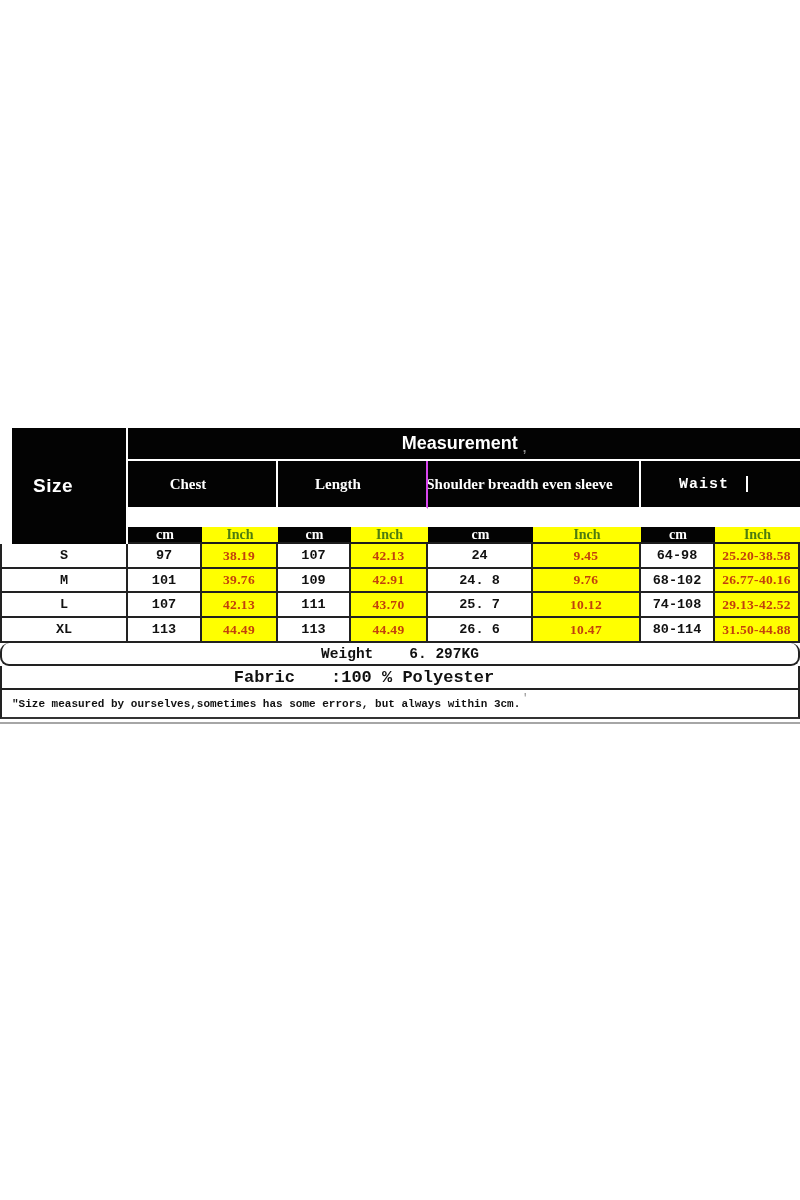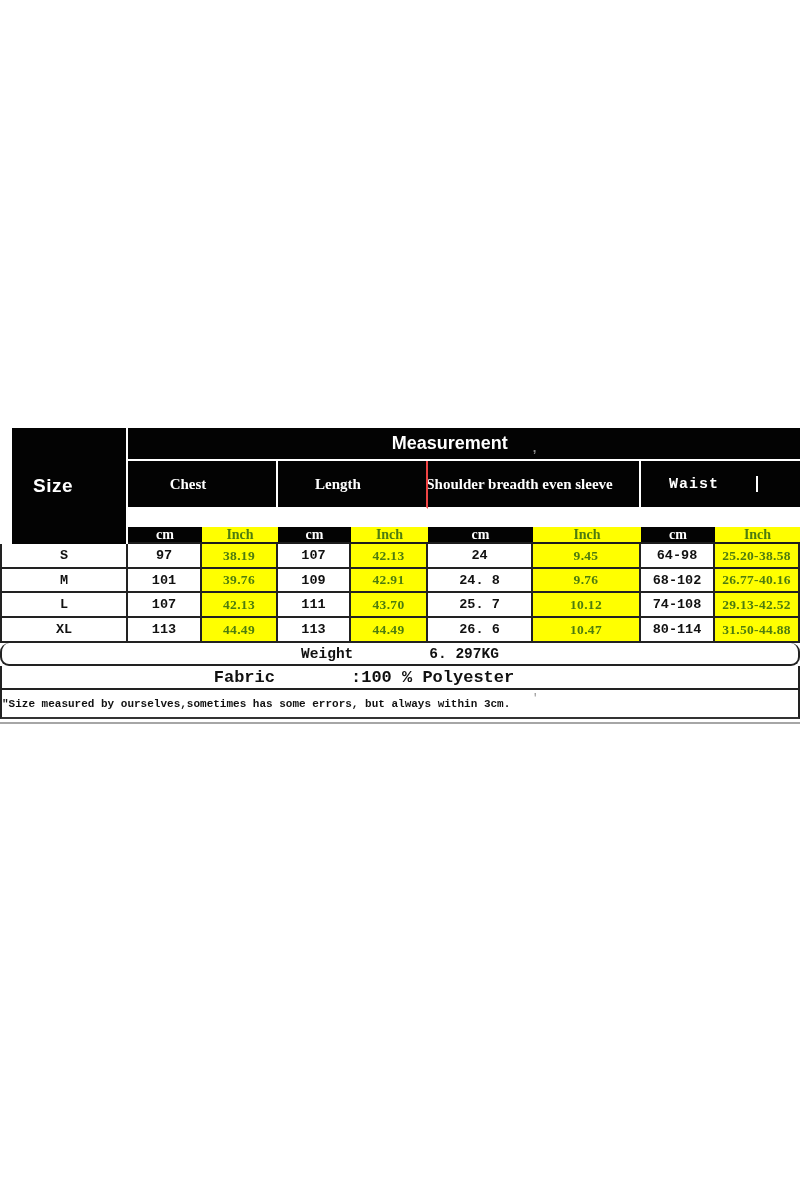--- a/index.html
+++ b/index.html
@@ -9,60 +9,60 @@
   
   .size-table{
     position:absolute;left:0;top:428px;width:800px;height:291px;
     display:grid;
     grid-template-columns:128px 74px 76px 73px 77px 105px 108px 74px 85px;
     grid-template-rows:33px 48px 35px 25px 24px 25px 25px 23px 24px 29px;
     box-sizing:border-box;
   }
   .size-table *{box-sizing:border-box;}
 
-  .cell{display:flex;align-items:center;justify-content:center;overflow:hidden;white-space:nowrap;gap:20px;}
+  .cell{display:flex;align-items:center;justify-content:center;overflow:hidden;white-space:nowrap;}
 
   
   .hdr{background:#030303;color:#ffffff;}
   .cell-size{grid-column:1;grid-row:1/4;border-right:2px solid #fff;
              font-weight:bold;font-size:19px;letter-spacing:.5px;margin-left:12px;}
   .cell-size .shift{transform:translateX(-16px);}
   .cell-measure{grid-column:2/10;grid-row:1;border-bottom:2px solid #fff;
                 font-weight:bold;font-size:18px;}
   .measure-comma{color:#8c8c8c;font-size:13px;margin-left:5px;margin-top:8px;font-weight:bold;}
 
   .subhdr{grid-row:2;border-bottom:2px solid #fff;
           font-family:"Liberation Serif", serif;font-weight:bold;font-size:15px;text-align:right;}
   .subhdr .shift{transform:translateX(-14px);}
   .sub-chest{grid-column:2/4;border-right:2px solid #fff;}
-  .sub-length{grid-column:4/6;border-right:2px solid #ef4444;}
+  .sub-length{grid-column:4/6;border-right:2px solid #d946ef;}
   .sub-shoulder{grid-column:6/8;border-right:2px solid #fff;}
   .sub-waist{grid-column:8/10;font-family:"Liberation Mono", monospace;letter-spacing:1px;}
   .cursor-bar{display:inline-block;width:2px;height:16px;background:#ffffff;margin-left:3px;}
 
   
   .unit{grid-row:3;font-family:"Liberation Serif", serif;font-weight:bold;font-size:14px;
         border-bottom:2px solid #1d1d1d;margin-top:18px;}
   .unit-cm{background:#030303;color:#ffffff;}
   .unit-inch{background:#ffff00;color:#4d7c0f;}
 
   
   .drow-white{background:#ffffff;color:#111;}
-  .drow-yellow{background:#ffff00;color:#4d7c0f;}
+  .drow-yellow{background:#ffff00;color:#c2410c;}
   .dcell{border-right:2px solid #222;border-bottom:2px solid #222;}
   .dcell.first{border-left:2px solid #222;}
   .mono{font-family:"Liberation Mono", monospace;font-weight:bold;font-size:13.5px;}
   .serifv{font-family:"Liberation Serif", serif;font-weight:bold;font-size:13.5px;letter-spacing:.3px;}
 
   
   .inforow{border-left:2px solid #222;border-right:2px solid #222;border-bottom:2px solid #222;
            background:#fff;color:#111;font-family:"Liberation Mono", monospace;font-weight:bold;}
   .row-weight{grid-column:1/10;grid-row:8;font-size:14.5px;border-radius:9px;}
   .row-fabric{grid-column:1/10;grid-row:9;font-size:17px;}
-  .row-note{grid-column:1/10;grid-row:10;justify-content:flex-start;
+  .row-note{grid-column:1/10;grid-row:10;justify-content:flex-start;padding-left:10px;
             font-size:11px;border-bottom:2px solid #333;}
   .gap36{display:inline-block;width:36px;}
   .fabric-inner{transform:translateX(-36px);}
   .note-tick{color:#9a9a9a;font-size:10px;transform:translateY(-5px);margin-left:2px;}
 
   .gray-underline{position:absolute;left:0;top:722px;width:800px;height:1.5px;background:#a6a6a6;}
 </style>
 </head>
 <body>
 

